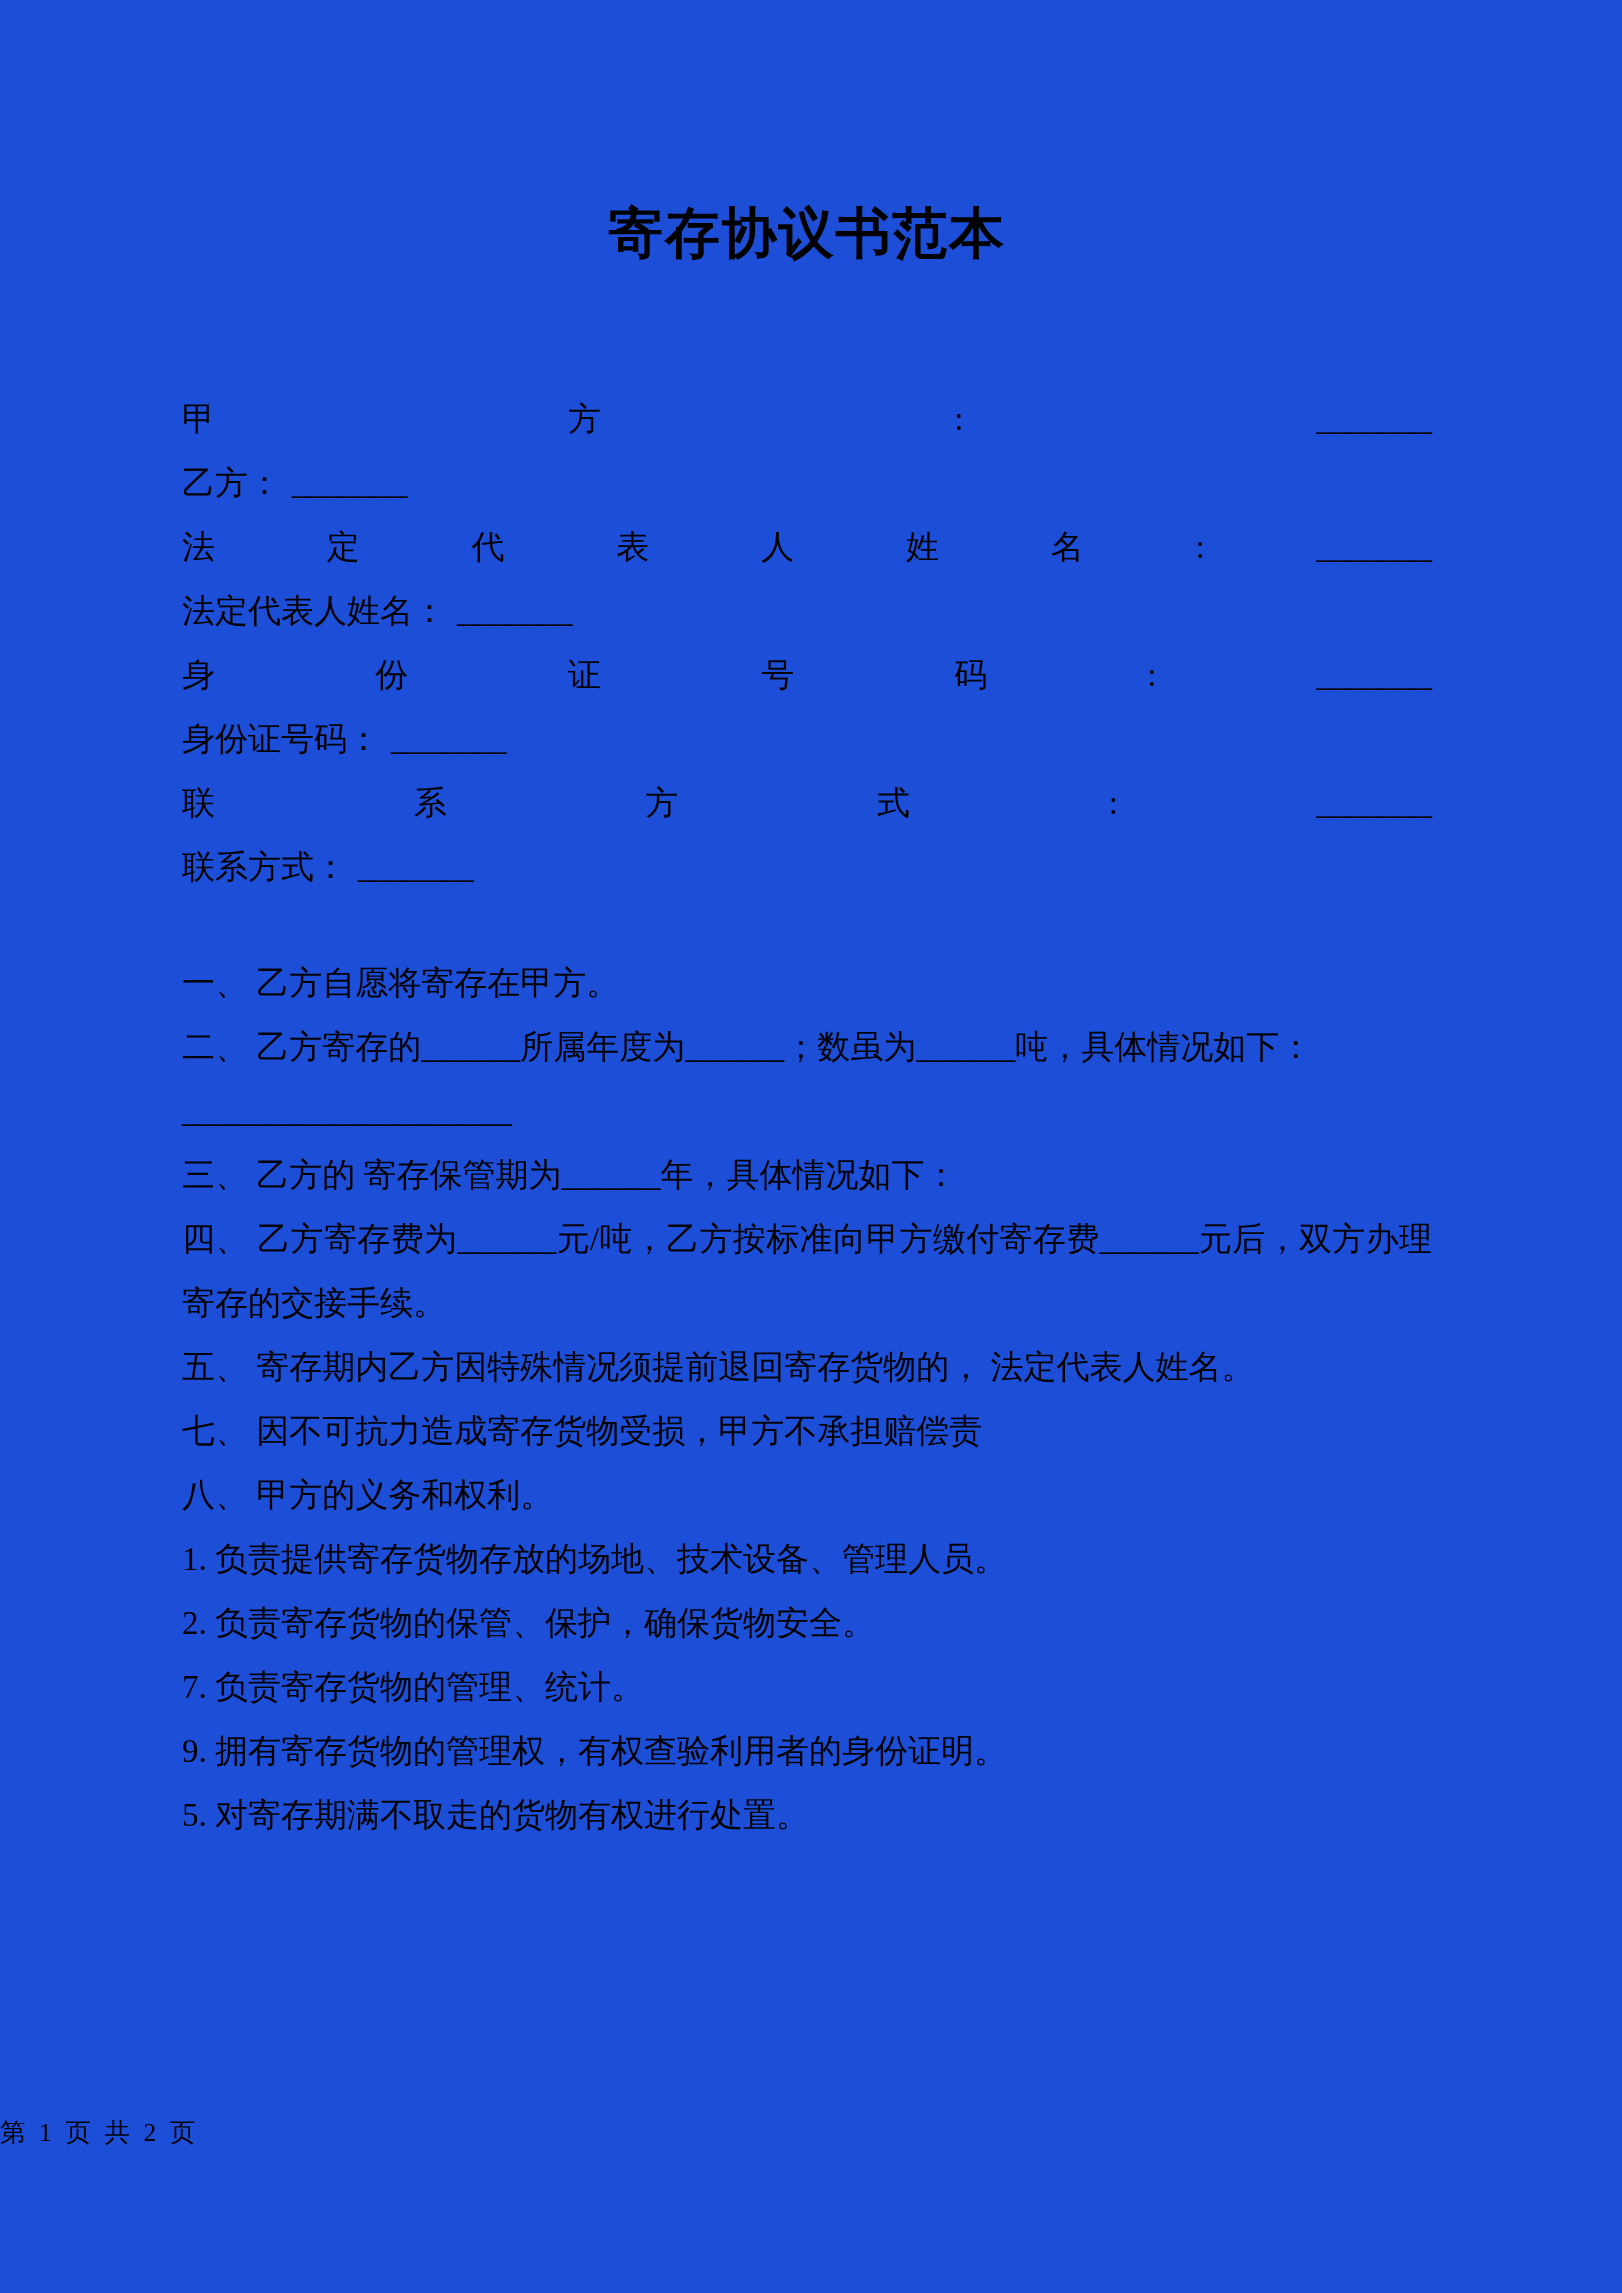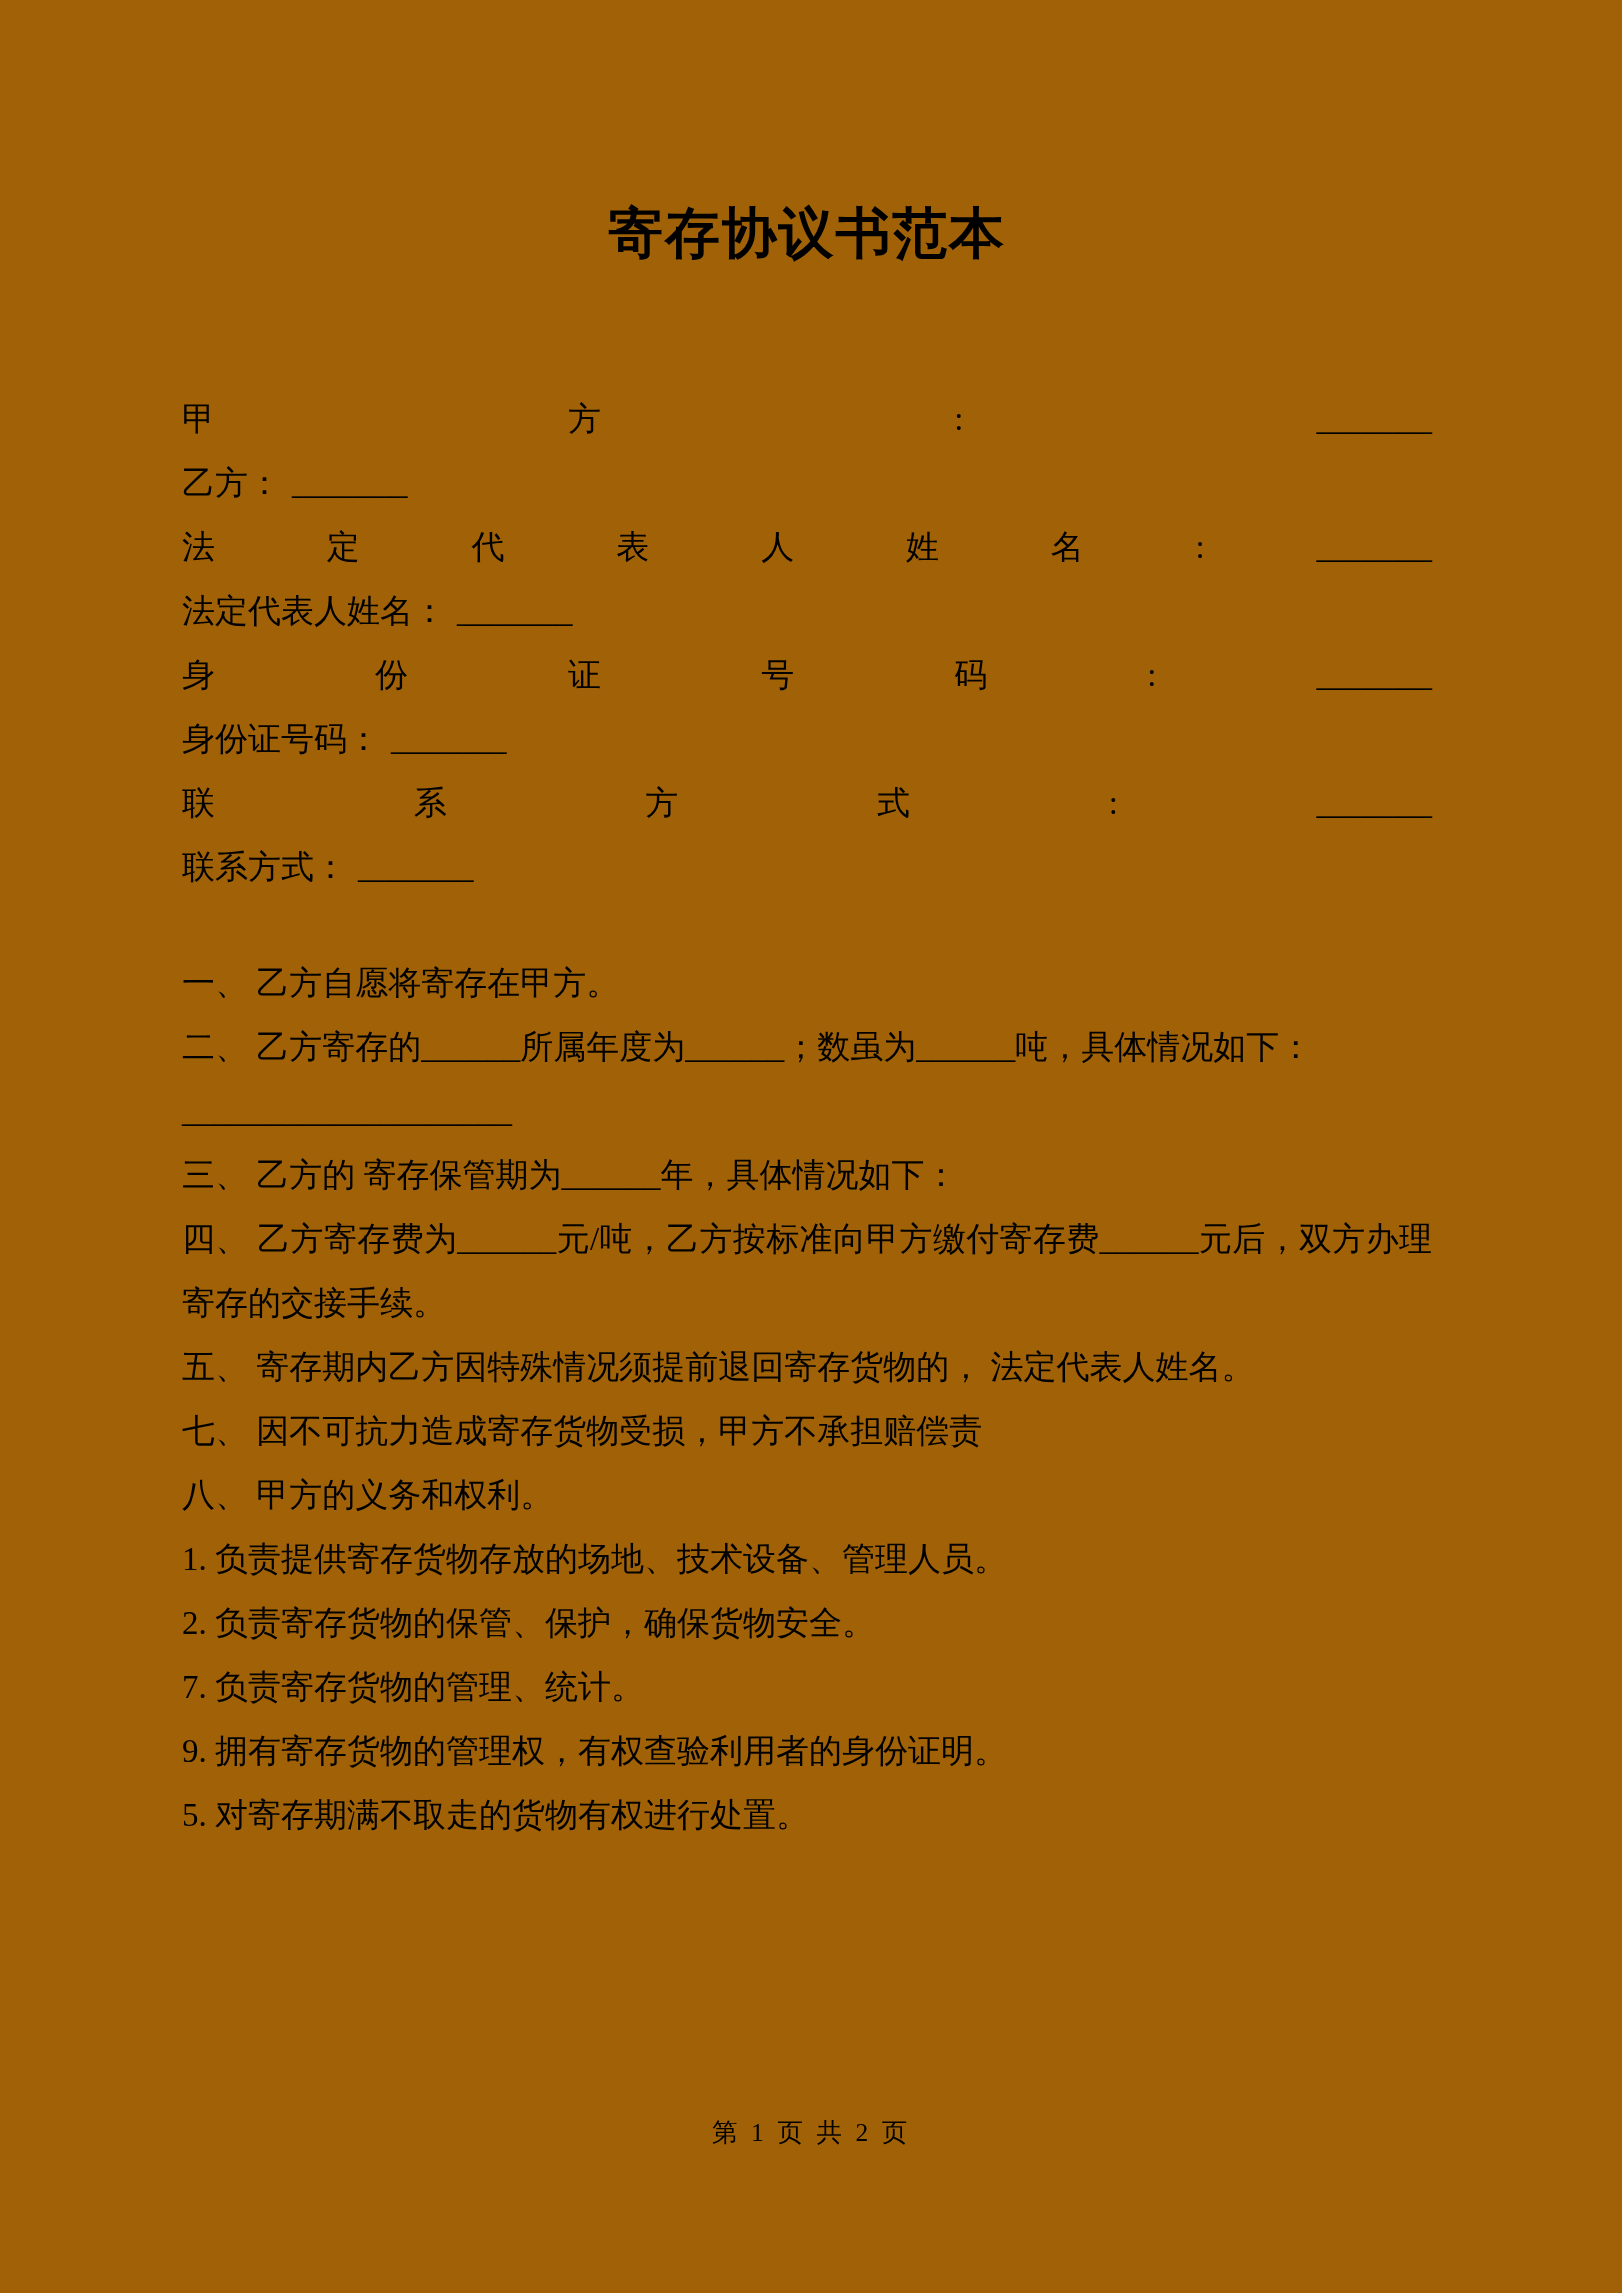--- a/index.html
+++ b/index.html
@@ -1,21 +1,21 @@
 <!DOCTYPE html>
 <html style="font-size:14.5px"><head>
 <meta charset="utf-8">
 <style>
   html, body { margin: 0; padding: 0; background: #ffffff; }
   .page {
     position: relative;
     width: 1623px;
     height: 2294px;
     margin: 0 auto;
-    background: #a16207;
+    background: #1d4ed8;
     box-sizing: border-box;
     padding-left: 182px;
     padding-right: 191px;
     font-family: "Liberation Serif", "DejaVu Serif", serif;
     color: #000000;
     font-size: 33px;
     line-height: 64px;
     overflow: hidden;
   }
   .doc-title {
@@ -39,21 +39,21 @@
   .body-section p {
     margin: 0;
     text-align: justify;
     line-height: 64px;
   }
   .footer {
     position: absolute;
     left: 0;
     right: 0;
     top: 2115px;
-    text-align: center;
+    text-align: left;
     font-size: 25.5px;
     line-height: 36px;
     letter-spacing: 3.6px;
   }
 </style>
 </head>
 <body>
 
 <div class="page">
 

